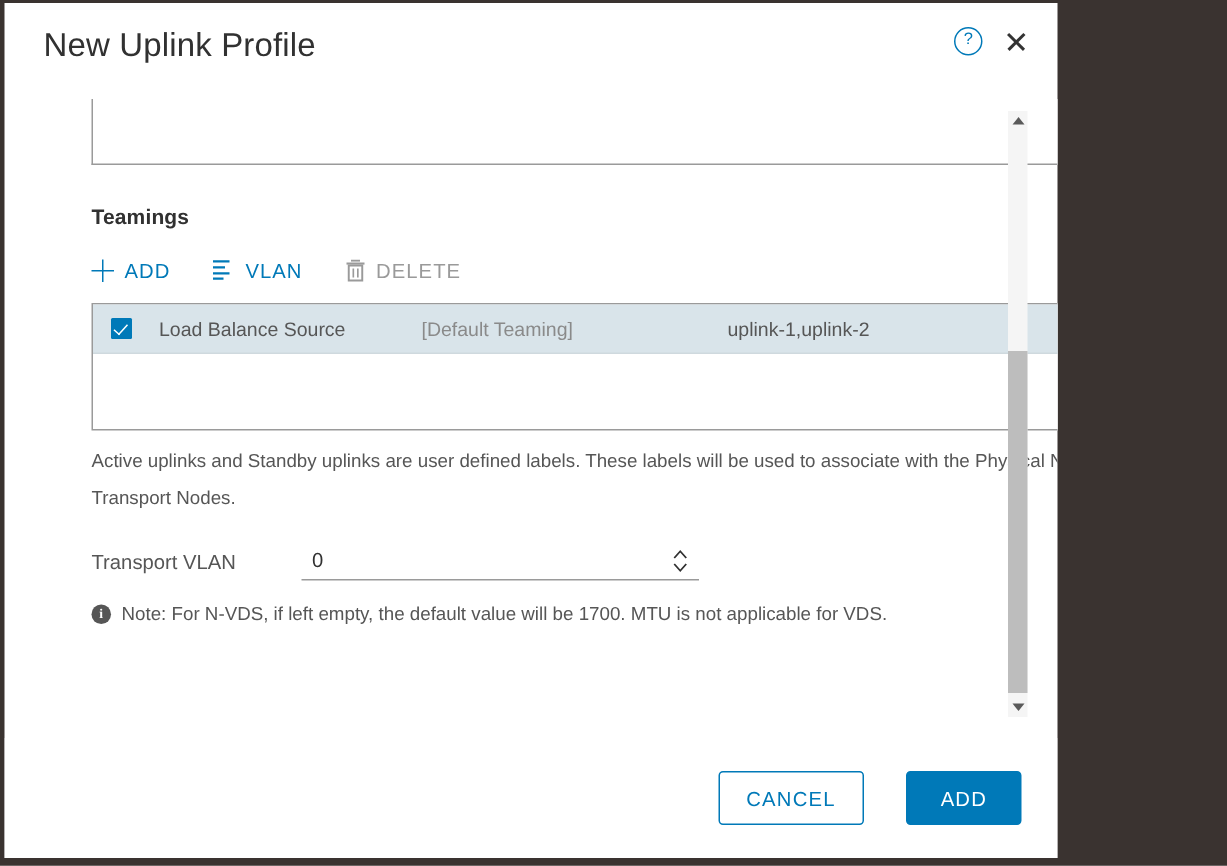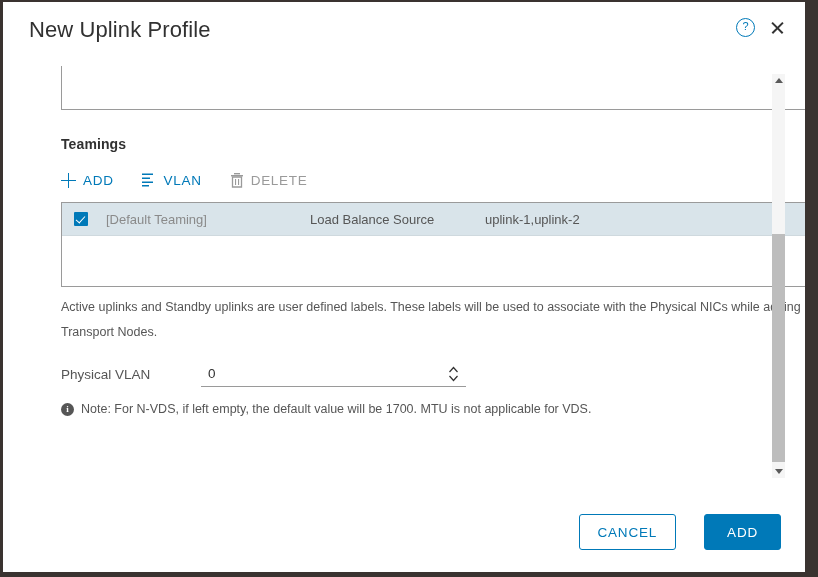--- a/index.html
+++ b/index.html
@@ -11,21 +11,21 @@
     width: 818px;
     height: 577px;
     font-family: "Liberation Sans", sans-serif;
     -webkit-font-smoothing: antialiased;
   }
 
   .modal {
     position: absolute;
     left: 3px;
     top: 2px;
-    width: 802px;
+    width: 702px;
     height: 570px;
     background: #ffffff;
     box-sizing: border-box;
     overflow: hidden;
   }
 
   
   .modal-header {
     position: relative;
     height: 56px;
@@ -394,34 +394,34 @@
           <span>DELETE</span>
         </button>
       </div>
 
       <div class="table-wrap">
 
         <div class="t-row">
           <div class="cell c-check">
             <span class="cbox"></span>
           </div>
+          <div class="cell c-policy">Load Balance Source</div>
           <div class="cell c-name row-name-muted">[Default Teaming]</div>
-          <div class="cell c-policy">Load Balance Source</div>
           <div class="cell c-active">uplink-1,uplink-2</div>
           <div class="cell c-standby"></div>
         </div>
 
         <div class="t-body-fill"></div>
       </div>
 
       <div class="helper">Active uplinks and Standby uplinks are user defined labels. These labels will be used to associate with the Physical NICs while adding Transport Nodes.</div>
 
       <div class="form">
         <div class="form-row">
-          <div class="form-label">Physical VLAN</div>
+          <div class="form-label">Transport VLAN</div>
           <div class="input-wrap">
             <input type="text" value="0" style="">
             <span class="stepper">
               <svg viewBox="0 0 13 20" width="13" height="20">
                 <path d="M2.5 8 L6.5 3.5 L10.5 8" fill="none" stroke="#313131" stroke-width="1.2"></path>
                 <path d="M2.5 12 L6.5 16.5 L10.5 12" fill="none" stroke="#313131" stroke-width="1.2"></path>
               </svg>
             </span>
           </div>
         </div>

